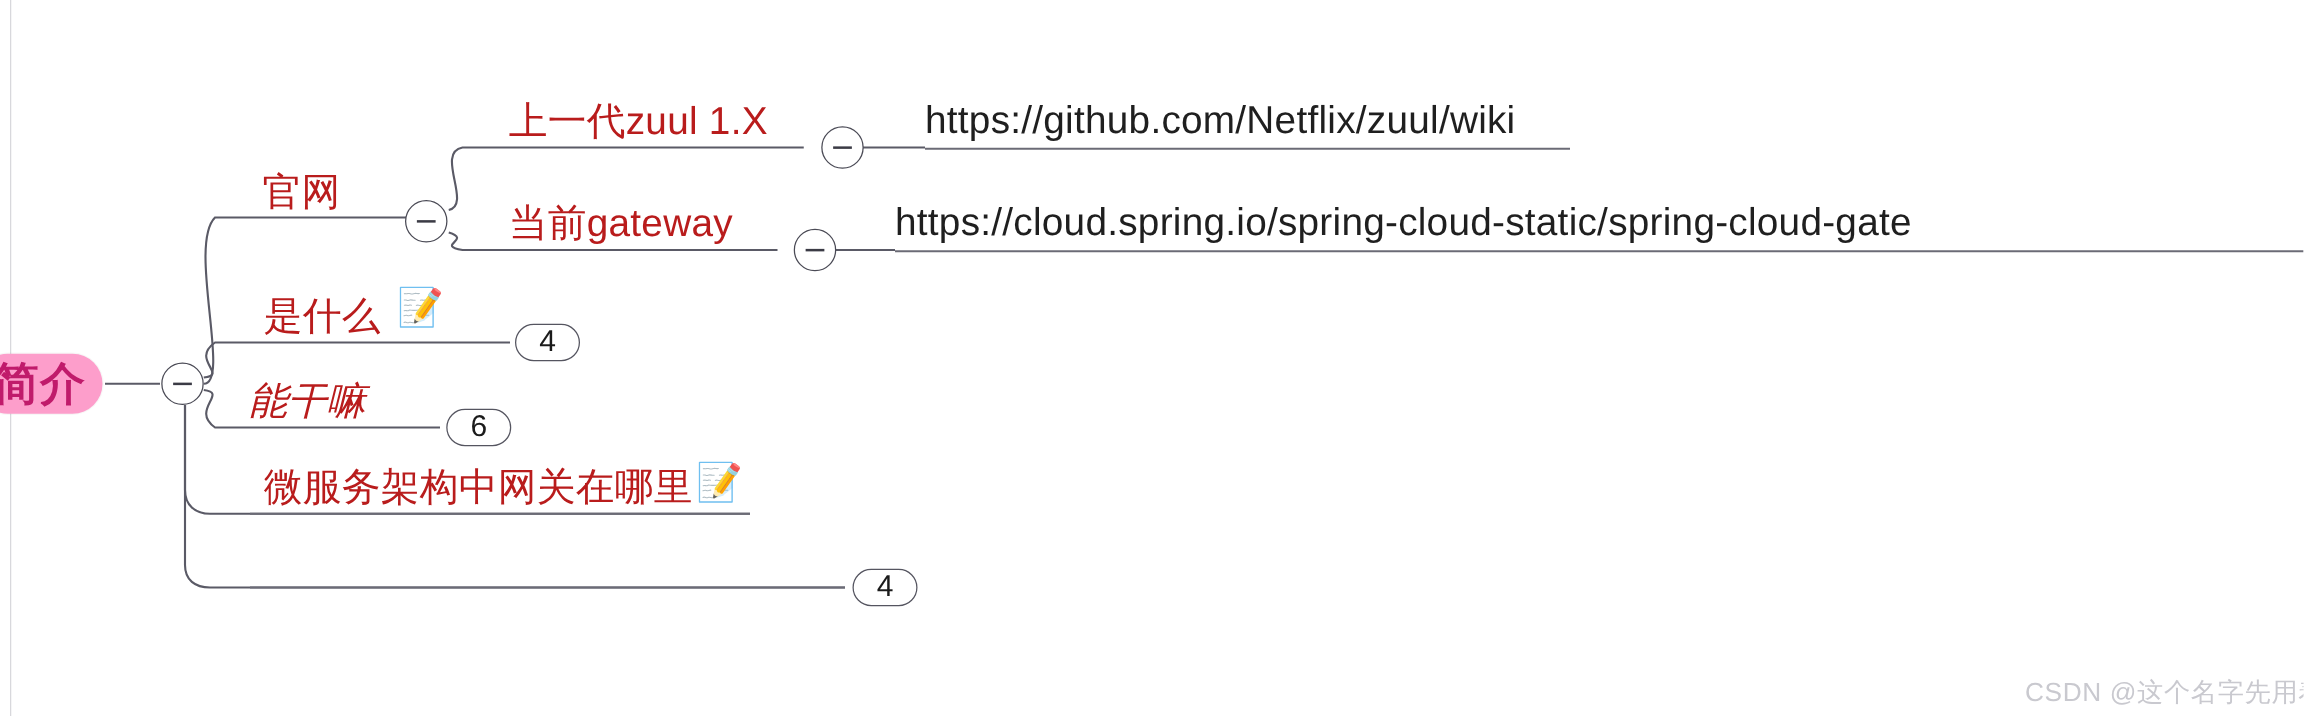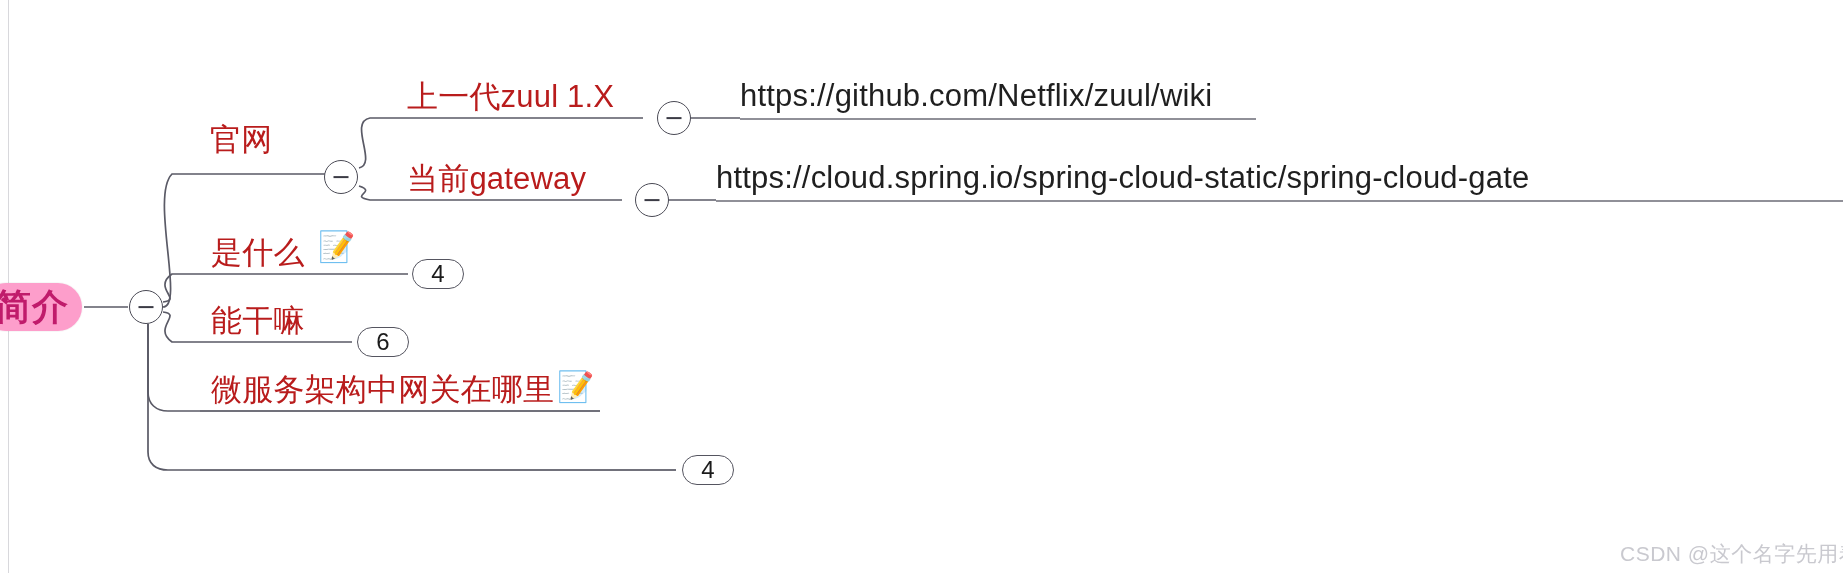--- a/index.html
+++ b/index.html
@@ -149,38 +149,38 @@
       <path d="M200,470 L676,470"></path>
     </g>
   </svg>
 
   <div class="root-node" style="left:-18px; top:283px; width:100px; height:48px;">
     <span>简介</span>
   </div>
 
   <div class="collapse-btn" style="left:129px; top:290px;"></div>
 
-  <div class="node-label" style="left:210px; top:124px;">官网</div>
+  <div class="node-label" style="left:210px; top:138px;">官网</div>
   <div class="collapse-btn" style="left:324px; top:160px;"></div>
 
   <div class="node-label" style="left:407px; top:81px;">上一代zuul 1.X</div>
   <div class="collapse-btn" style="left:657px; top:101px;"></div>
   <div class="node-label" style="left:407px; top:163px;">当前gateway</div>
 
   <div class="node-label url" style="left:740px; top:80px;">https://github.com/Netflix/zuul/wiki</div>
   <div class="collapse-btn" style="left:635px; top:183px;"></div>
   <div class="node-label url" style="left:716px; top:162px;">https://cloud.spring.io/spring-cloud-static/spring-cloud-gate</div>
 
   <div class="node-label" style="left:211px; top:237px;">是什么</div>
   <div class="memo-icon" style="left:318px; top:232px;">📝</div>
   <div class="count-badge" style="left:412px; top:259px;">
     <span>4</span>
   </div>
 
-  <div class="node-label" style="left:211px; top:305px;">能干嘛</div>
+  <div class="node-label" style="left:199px; top:305px;font-style:italic;">能干嘛</div>
   <div class="count-badge" style="left:357px; top:327px;">
     <span>6</span>
   </div>
 
   <div class="node-label" style="left:211px; top:374px;">微服务架构中网关在哪里</div>
   <div class="memo-icon" style="left:557px; top:372px;">📝</div>
 
   <div class="count-badge" style="left:682px; top:455px;">
     <span>4</span>
   </div>

